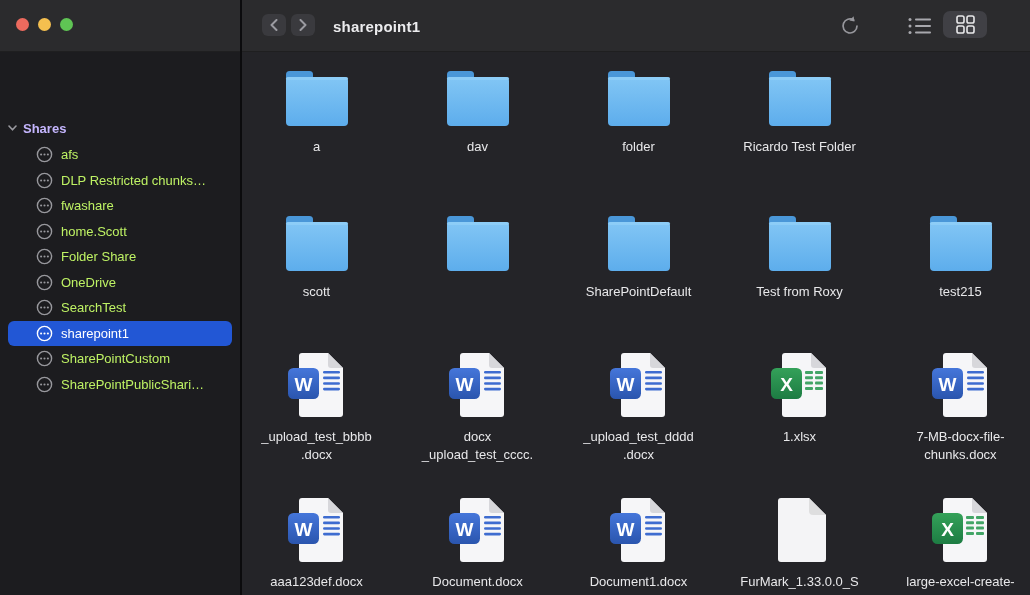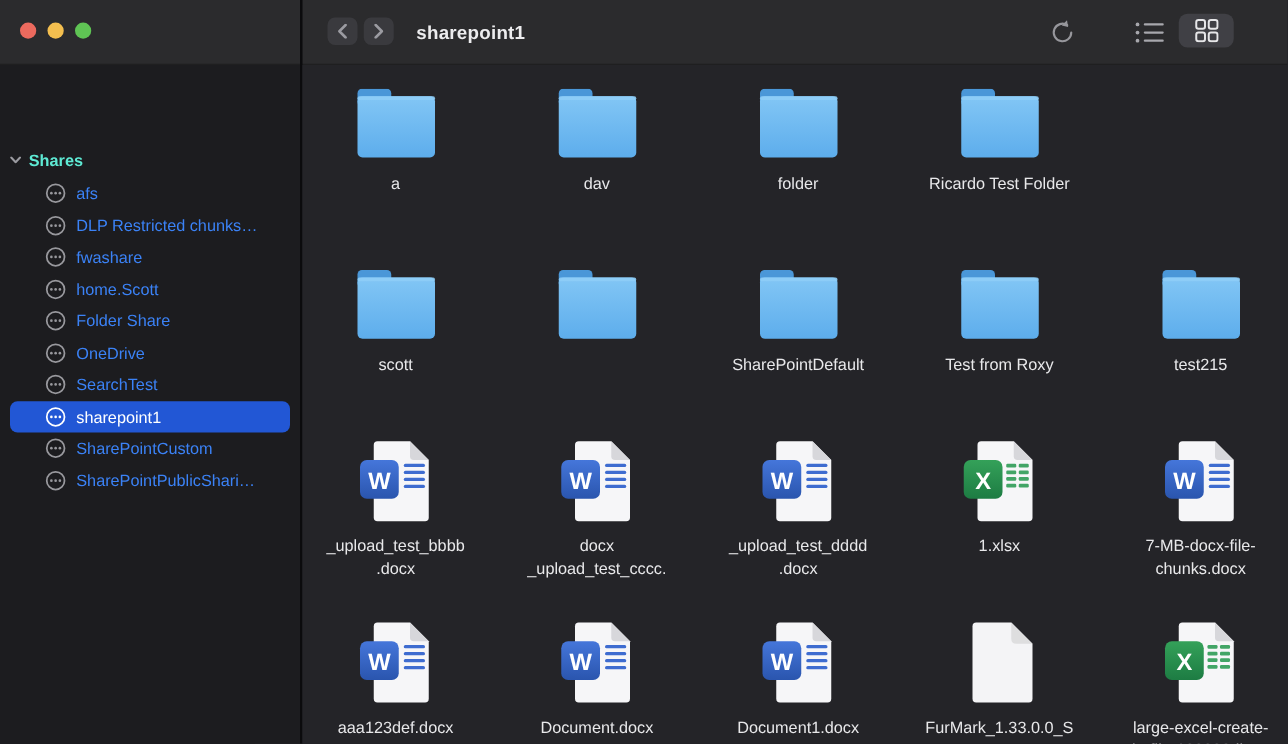--- a/index.html
+++ b/index.html
@@ -32,27 +32,27 @@
   .gridview {
     left:943px; top:11px; width:44px; height:27px; border-radius:7px; background:#404045;
   }
   
   .sidebar {
     position:absolute; left:0; top:52px; width:240px; height:543px;
     background:#1c1c1f; color:#e1e1e5;
   }
   .side-header {
     position:absolute; left:8px; top:66px; height:20px; display:flex; align-items:center;
-    gap:6px; font-size:13px; font-weight:600; color:#5eead4;
+    gap:6px; font-size:13px; font-weight:600; color:#c4b5fd;
   }
   .side-list { position:absolute; left:0; top:90px; width:240px; }
   .side-item {
     height:25.5px; margin:0 8px 0 8px; border-radius:6px;
     display:flex; align-items:center; padding-left:28px; gap:8px;
-    font-size:13px; color:#3b82f6; white-space:nowrap; overflow:hidden;
+    font-size:13px; color:#bef264; white-space:nowrap; overflow:hidden;
   }
   .side-item.selected { background:#2257d5; color:#ffffff; }
   .side-item .gshare { flex:0 0 auto; display:flex; }
   .divider { position:absolute; left:240px; top:0; width:2px; height:595px; background:#0b0b0d; }
   
   .content {
     position:absolute; left:242px; top:52px; width:788px; height:543px;
     background:#242428; overflow:hidden;
   }
   .grid-row { position:absolute; left:-6px; width:810px; display:flex; }

